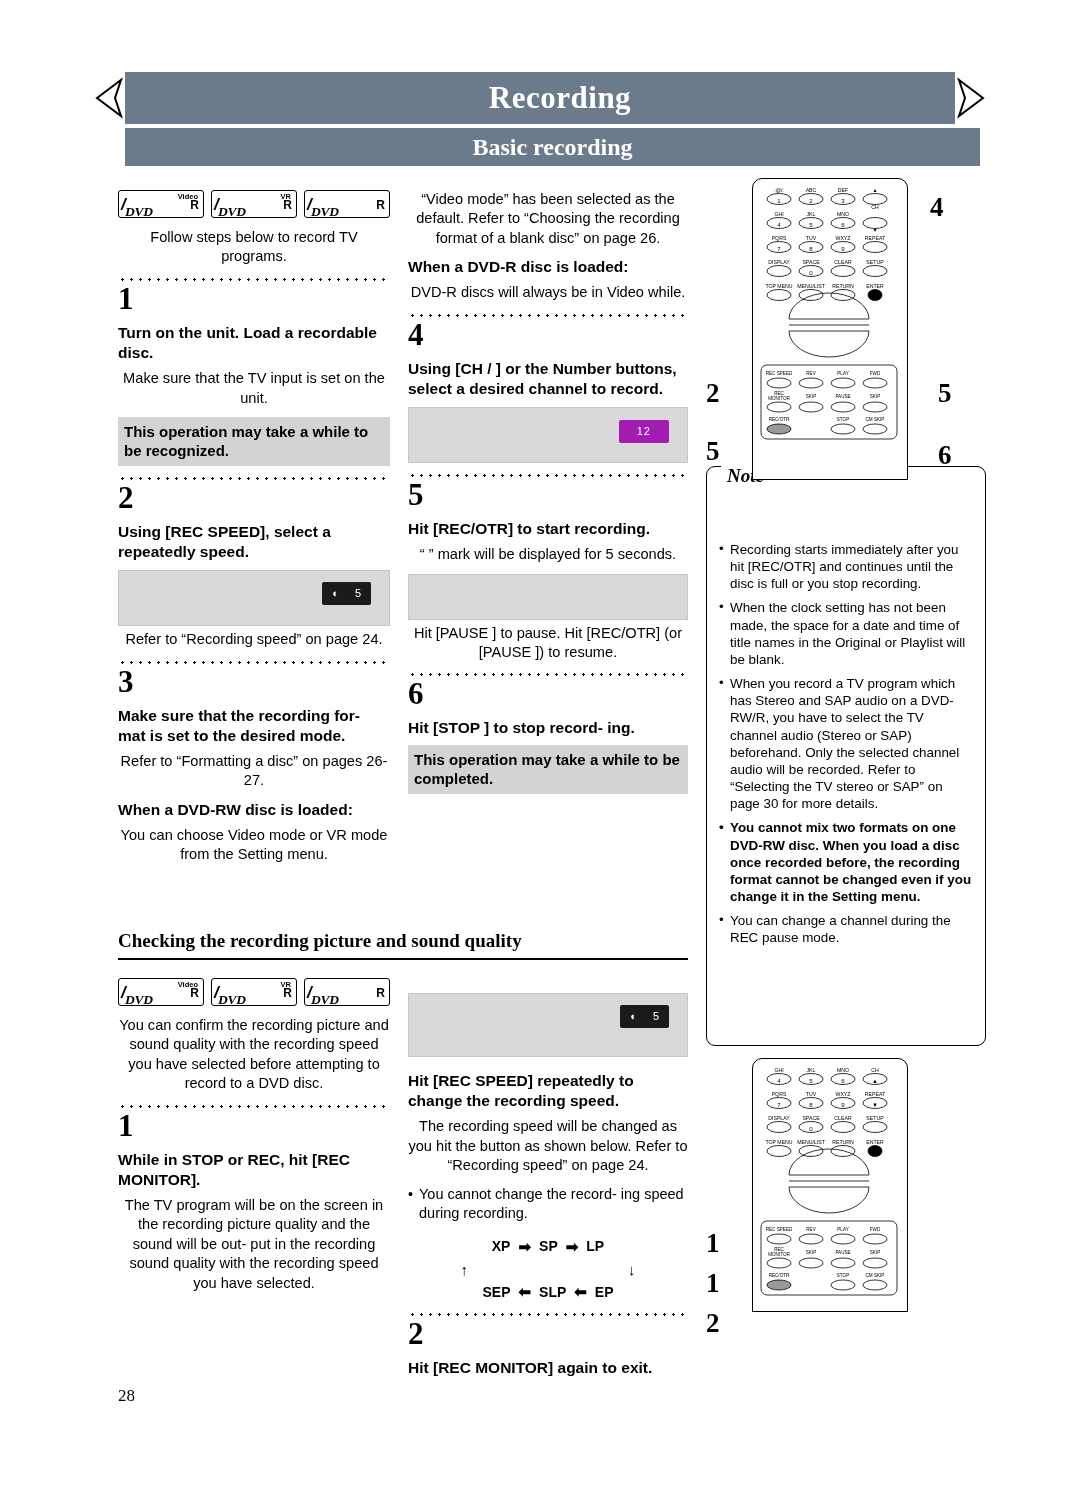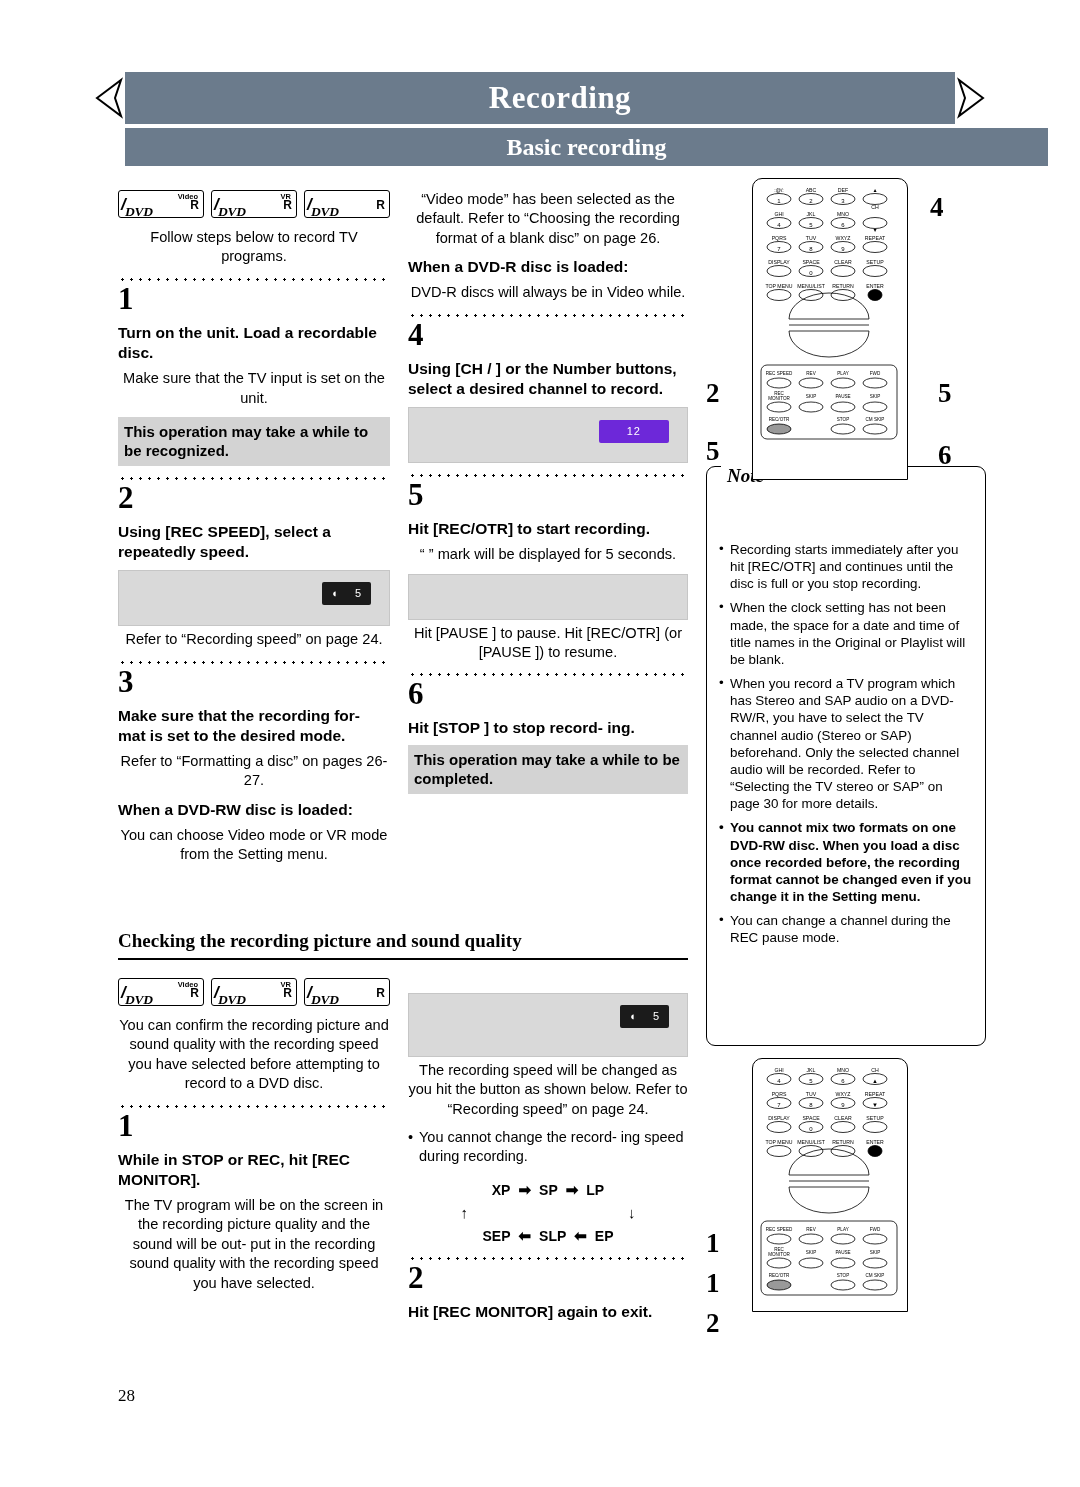--- a/index.html
+++ b/index.html
@@ -18,21 +18,21 @@
   }
   .hdr-title{
     position:absolute; left:0; top:0; width:830px; height:52px; line-height:52px;
     text-align:center; color:#fff; font-size:31px; font-weight:bold;
     font-family:"Liberation Serif", serif; letter-spacing:.5px;margin-left:20px;
   }
   .hdr-arrowL,.hdr-arrowR{position:absolute;top:4px;width:42px;height:44px;}
   .hdr-arrowL{left:0;}
   .hdr-arrowR{right:0;}
   .sub-band{
-    position:absolute; left:125px; top:128px; width:923px; height:38px;
+    position:absolute; left:125px; top:128px; width:855px; height:38px;
     background:#6b7b8c; color:#fff; font-size:24px; font-weight:bold;
     font-family:"Liberation Serif", serif; text-align:center; line-height:38px;
   }
 
   
   .col{position:absolute; font-size:14.5px; line-height:1.32;}
   .col1{left:118px; top:190px; width:272px;}
   .col2{left:408px; top:190px; width:280px;}
 
   .logos{display:flex; gap:7px; margin-bottom:10px;}
@@ -65,22 +65,22 @@
   }
   .hl{
     background:#d3d3d3; font-weight:bold; font-size:15px; padding:5px 6px;
     display:block; line-height:1.3;
   }
   .screen{
     background:#d9d9d9; height:54px; margin:8px 0 4px 0; position:relative;
     border:1px solid #c6c6c6;
   }
   .screen .badge{
-    position:absolute; right:18px; top:12px; background:#6d28d9; color:#fff;
-    font-size:11px; padding:4px 28px; border-radius:2px; letter-spacing:1px;
+    position:absolute; right:18px; top:12px; background:#a21caf; color:#fff;
+    font-size:11px; padding:4px 18px; border-radius:2px; letter-spacing:1px;
   }
   .screen .badge2{
     position:absolute; right:18px; top:11px; background:#1b1b1b; color:#fff;
     font-size:11px; padding:4px 10px; border-radius:2px;
     display:flex; gap:16px; align-items:center;
   }
   .screen.plain{height:44px;}
   .screen.tall{height:62px;}
 
   
@@ -250,20 +250,21 @@
   </div>
 
   <div class="col" style="left:408px; top:985px; width:280px;">
     <div class="screen tall">
       <div class="badge2">
         <span>◐</span>
         <span>5</span>
       </div>
     </div>
 
+    <div class="bold-blk" style="margin-top:14px;">Hit [REC SPEED] repeatedly to change the recording speed.</div>
     <p class="p">The recording speed will be changed as you hit the button as shown below. Refer to “Recording speed” on page 24.</p>
     <div style="position:relative; padding-left:11px; font-size:14.5px;">
       <span style="position:absolute;left:0;top:0;">•</span>
       <span>You cannot change the record- ing speed during recording.</span>
     </div>
 
     <div class="speeddiag">
       <div class="sd-row">
         <span>XP</span>
         <span class="arrow">➡</span>

